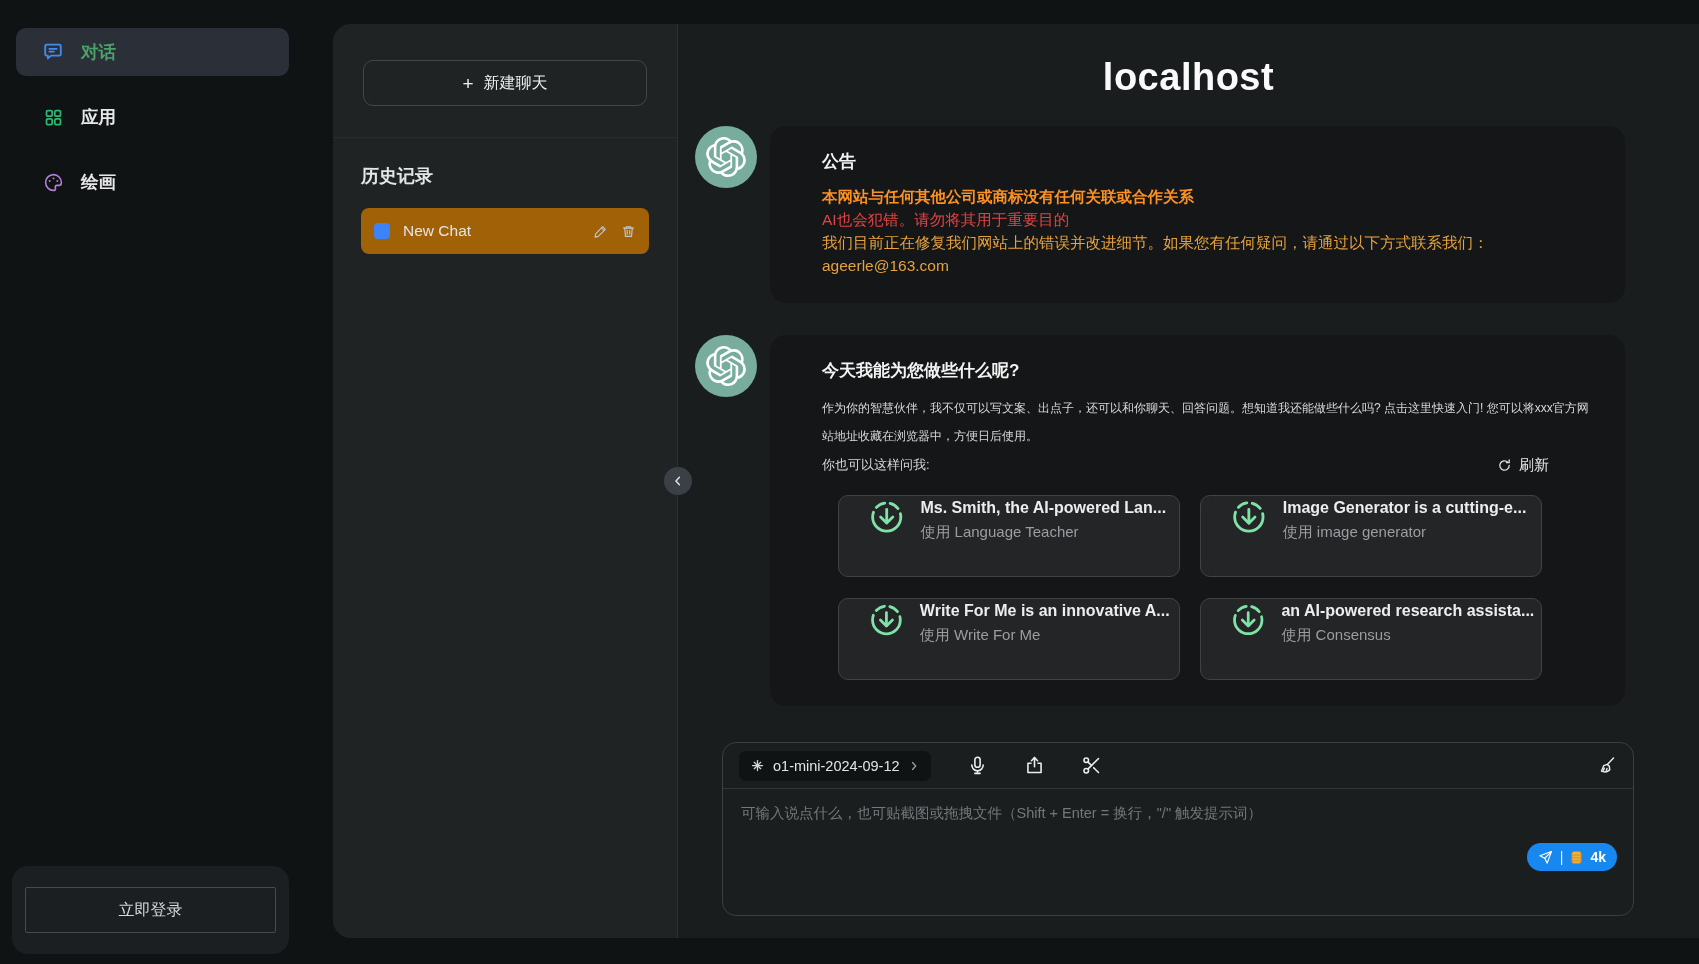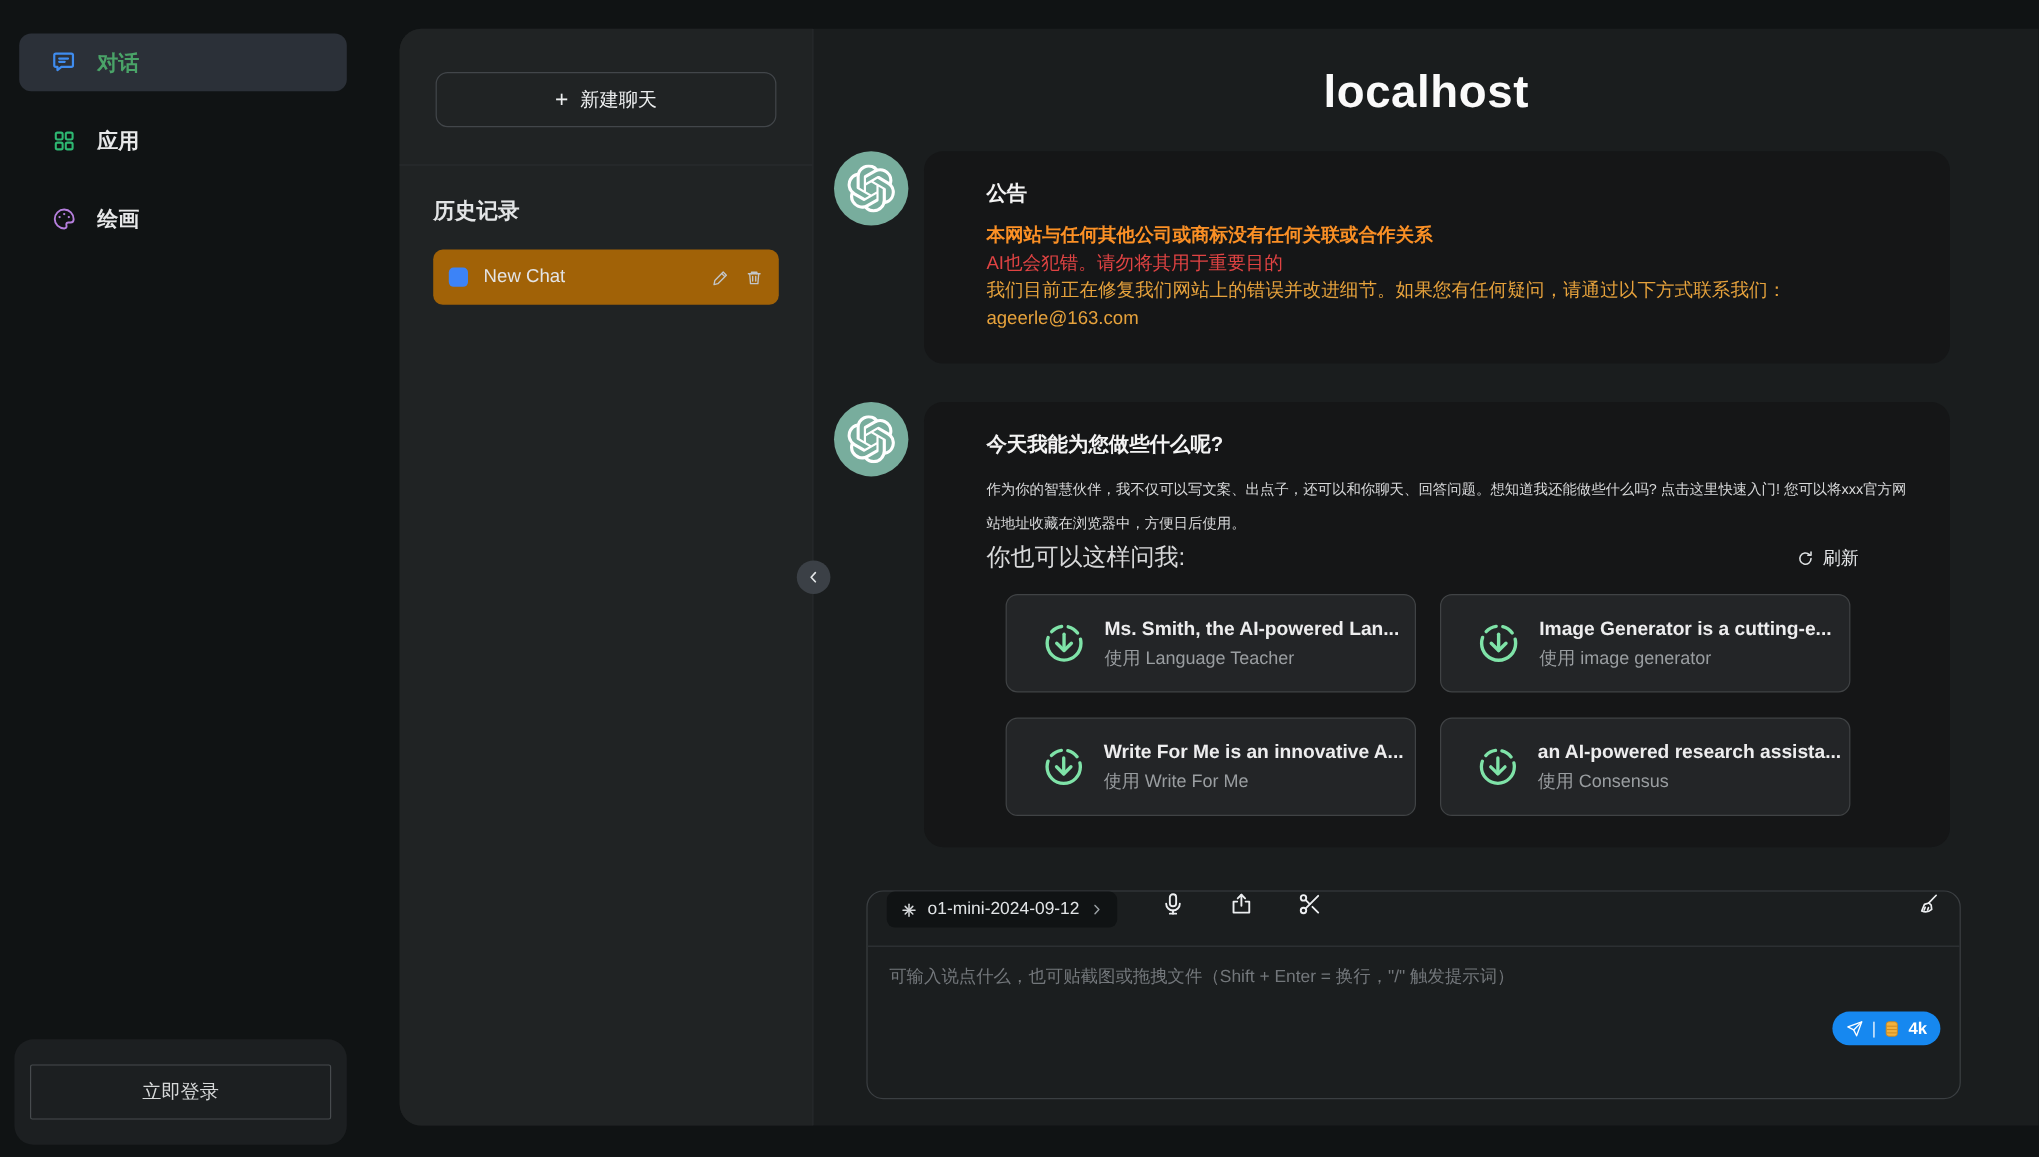--- a/index.html
+++ b/index.html
@@ -75,44 +75,44 @@
   .avatar {
     width:62px; height:62px; border-radius:50%; background:#78ad9d; flex-shrink:0;
     display:flex; align-items:center; justify-content:center;
   }
   .bubble { flex:1; background:#151617; border-radius:16px; padding:24px 36px 26px 52px; }
   .bubble-title { font-size:17px; font-weight:700; color:#f3f3f3; margin-bottom:12px; }
   .ann-line { font-size:15.5px; line-height:23px; }
   .ann-line.bold { font-weight:700; }
   .welcome-body { font-size:12px; line-height:28px; color:#d8d9da; }
   .hint-row { display:flex; align-items:center; justify-content:space-between; margin-top:1px; }
-  .hint-text { font-size:20px; line-height:28px; color:#d8d9da; }
+  .hint-text { font-size:13px; line-height:28px; color:#d8d9da; }
   .refresh-btn {
     display:flex; align-items:center; gap:7px; background:none; border:none;
     color:#e8eaec; font-size:15px; font-family:inherit; cursor:pointer; margin-right:40px;
   }
   .suggestion-grid {
     margin:16px 0 0 16px; display:grid; grid-template-columns:342px 342px; gap:21px 20px;
   }
   .suggestion-card {
     height:82px; background:#232527; border:1px solid #404345; border-radius:10px;
-    padding:0 28px; display:flex; align-items:center; gap:14px; cursor:pointer;
+    padding:0 28px; display:flex; gap:14px; cursor:pointer;
   }
   .sc-texts { min-width:0; }
   .sc-title { font-size:16px; font-weight:600; color:#ededee; line-height:24px; white-space:nowrap; }
   .sc-sub { font-size:15px; color:#9a9ea1; line-height:23px; white-space:nowrap; }
 
   
   .composer {
     margin:4px 65px 0 44px; height:174px; background:#1b1e1f;
     border:1px solid #3b3f42; border-radius:14px; position:relative;
     display:flex; flex-direction:column;
   }
   .composer-toolbar {
-    height:46px; border-bottom:1px solid #313537; display:flex; 
+    height:46px; border-bottom:1px solid #313537; display:flex; align-items:center;
     padding:0 16px; gap:36px; flex-shrink:0;
   }
   .model-pill {
     display:flex; align-items:center; gap:8px; background:#101314; border:none;
     border-radius:7px; height:30px; padding:0 11px; color:#e2e5e7; font-size:14.5px;
     font-family:inherit; cursor:pointer;
   }
   .tool-icon { width:21px; height:21px; cursor:pointer; display:block; }
   .broom-wrap { margin-left:auto; }
   .composer-input {

